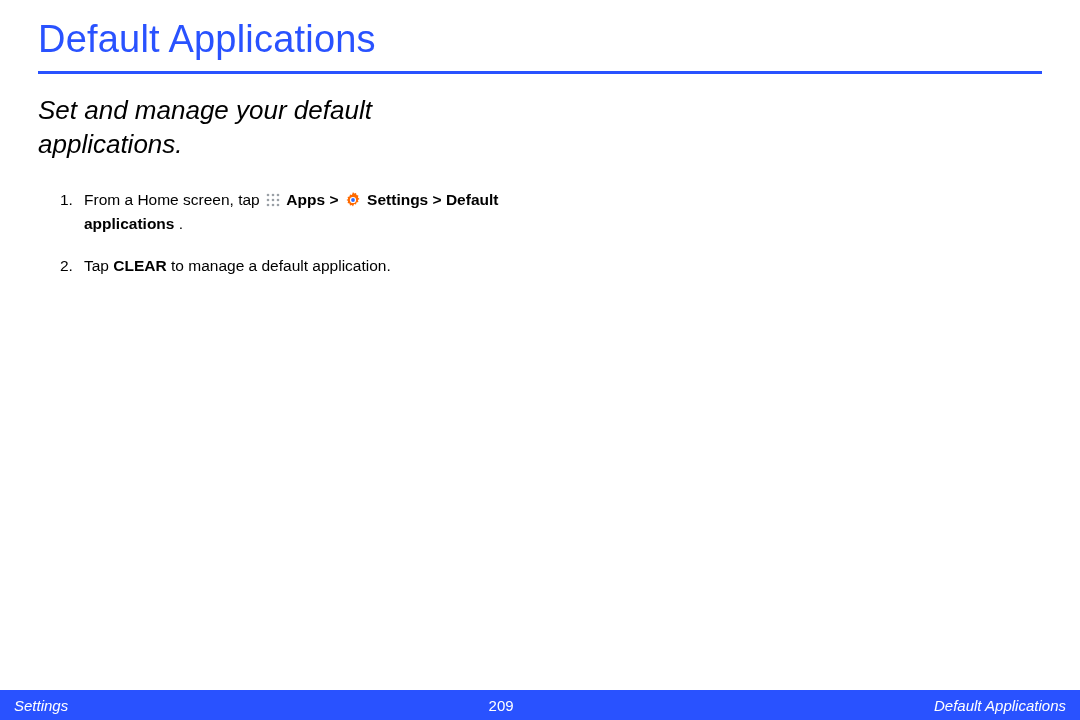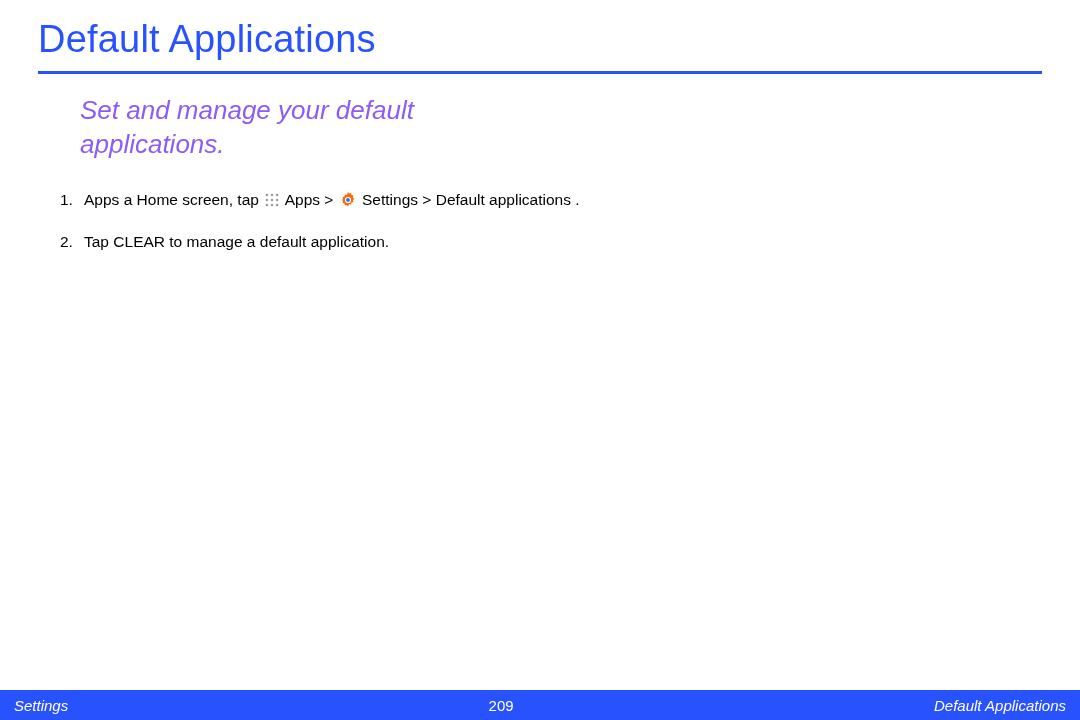--- a/index.html
+++ b/index.html
@@ -19,48 +19,47 @@
       font-size: 38px;
       font-weight: 400;
       padding: 18px 38px 10px 38px;
       letter-spacing: 0.2px;
     }
     .title-underline {
       border-bottom: 3px solid #2952ff;
       margin: 0 38px 16px 38px;
     }
     .subtitle {
-      color: #8b5cf6;
+      color: #000000;
       font-style: italic;
       font-size: 26px;
       font-weight: 400;
       padding: 4px 38px 20px 38px;
       line-height: 1.3;
       max-width: 560px;
-      margin-left: 42px;
     }
     .steps {
       padding: 6px 38px 0 60px;
     }
     .step-item {
       font-size: 15.5px;
       color: #000;
       line-height: 1.55;
       margin-bottom: 18px;
       position: relative;
       padding-left: 24px;
       max-width: 520px;
     }
     .step-num {
       position: absolute;
       left: 0;
       top: 0;
     }
     .bold {
-      font-weight: 400;
+      font-weight: 700;
       margin-top: 32px;
     }
     .apps-icon {
       display: inline-block;
       width: 14px;
       height: 14px;
       vertical-align: -2px;
       margin: 0 2px;
     }
     .settings-icon {
@@ -98,21 +97,21 @@
 <body>
 
 <h1 class="page-title">Default Applications</h1>
 <div class="title-underline"></div>
 <div class="subtitle">Set and manage your default applications.</div>
 
 <div class="steps">
 
   <div class="step-item">
     <span class="step-num">1.</span>
-    <span>Apps a Home screen, tap </span>
+    <span>From a Home screen, tap </span>
     <span class="apps-icon">
       <svg viewBox="0 0 14 14" width="14" height="14">
         <g fill="#9aa0a6">
           <circle cx="2" cy="2" r="1.3"></circle>
             <circle cx="7" cy="2" r="1.3"></circle>
             <circle cx="12" cy="2" r="1.3"></circle>
           <circle cx="2" cy="7" r="1.3"></circle>
             <circle cx="7" cy="7" r="1.3"></circle>
             <circle cx="12" cy="7" r="1.3"></circle>
           <circle cx="2" cy="12" r="1.3"></circle>

